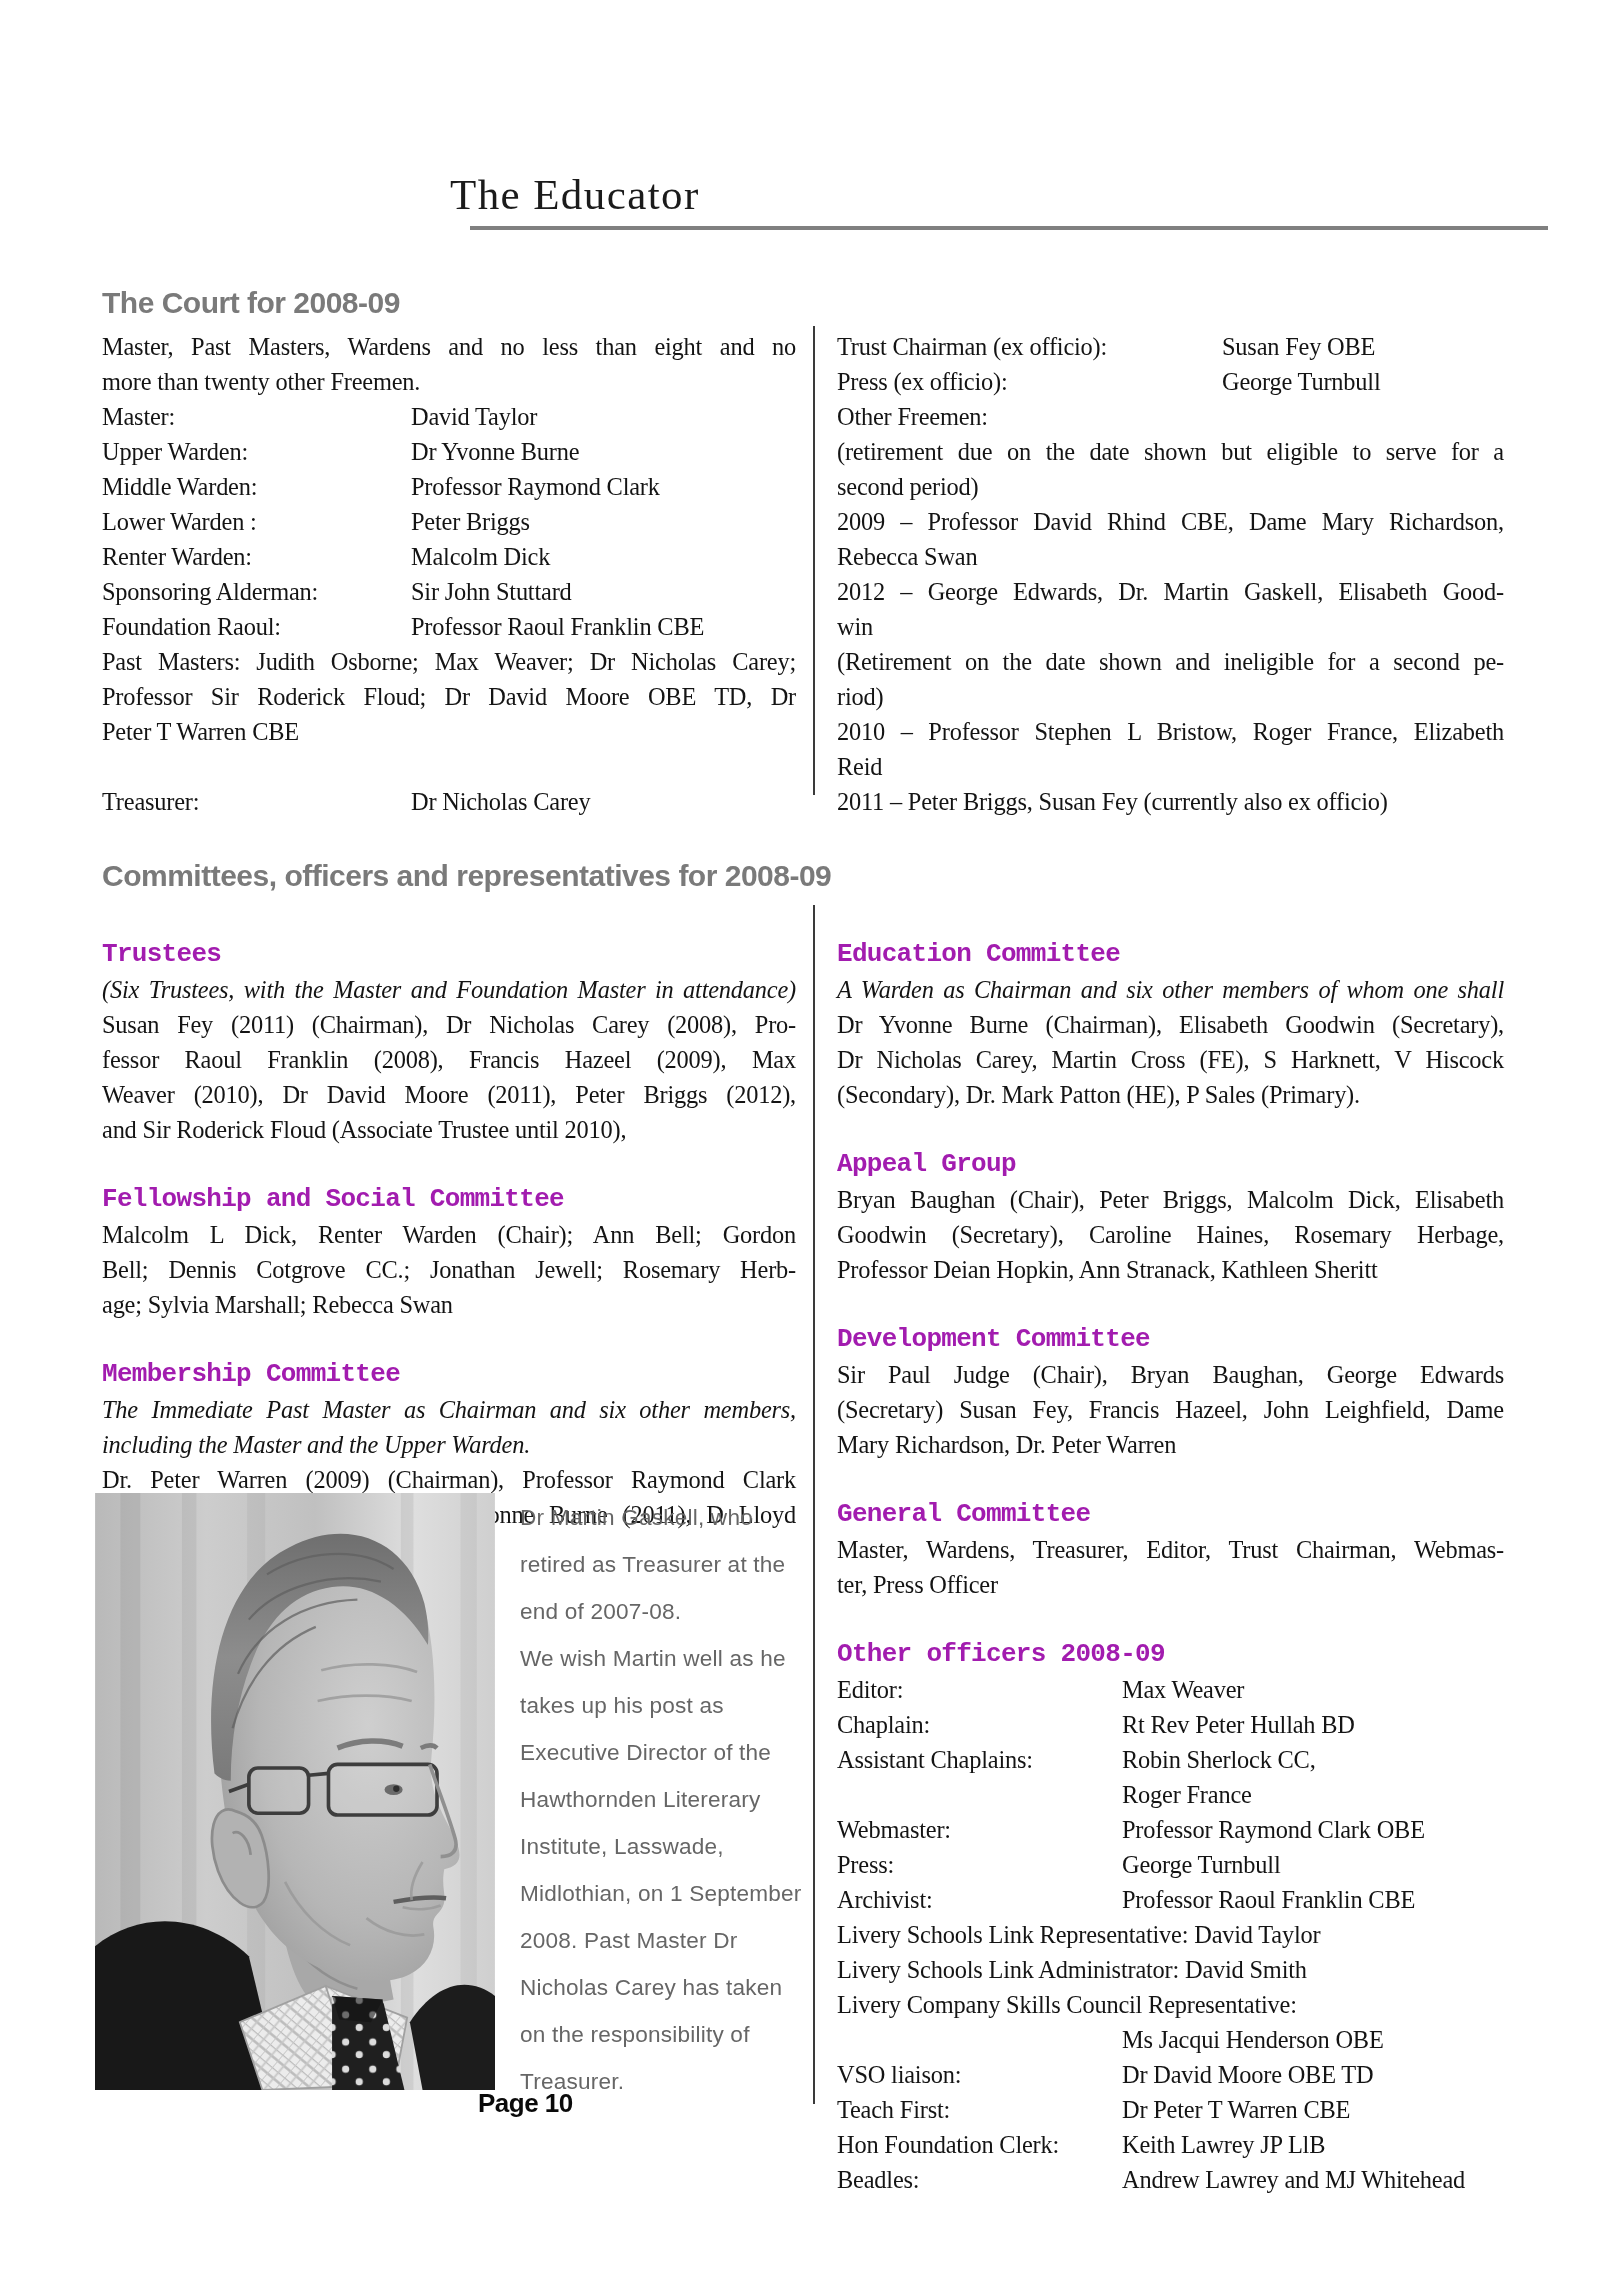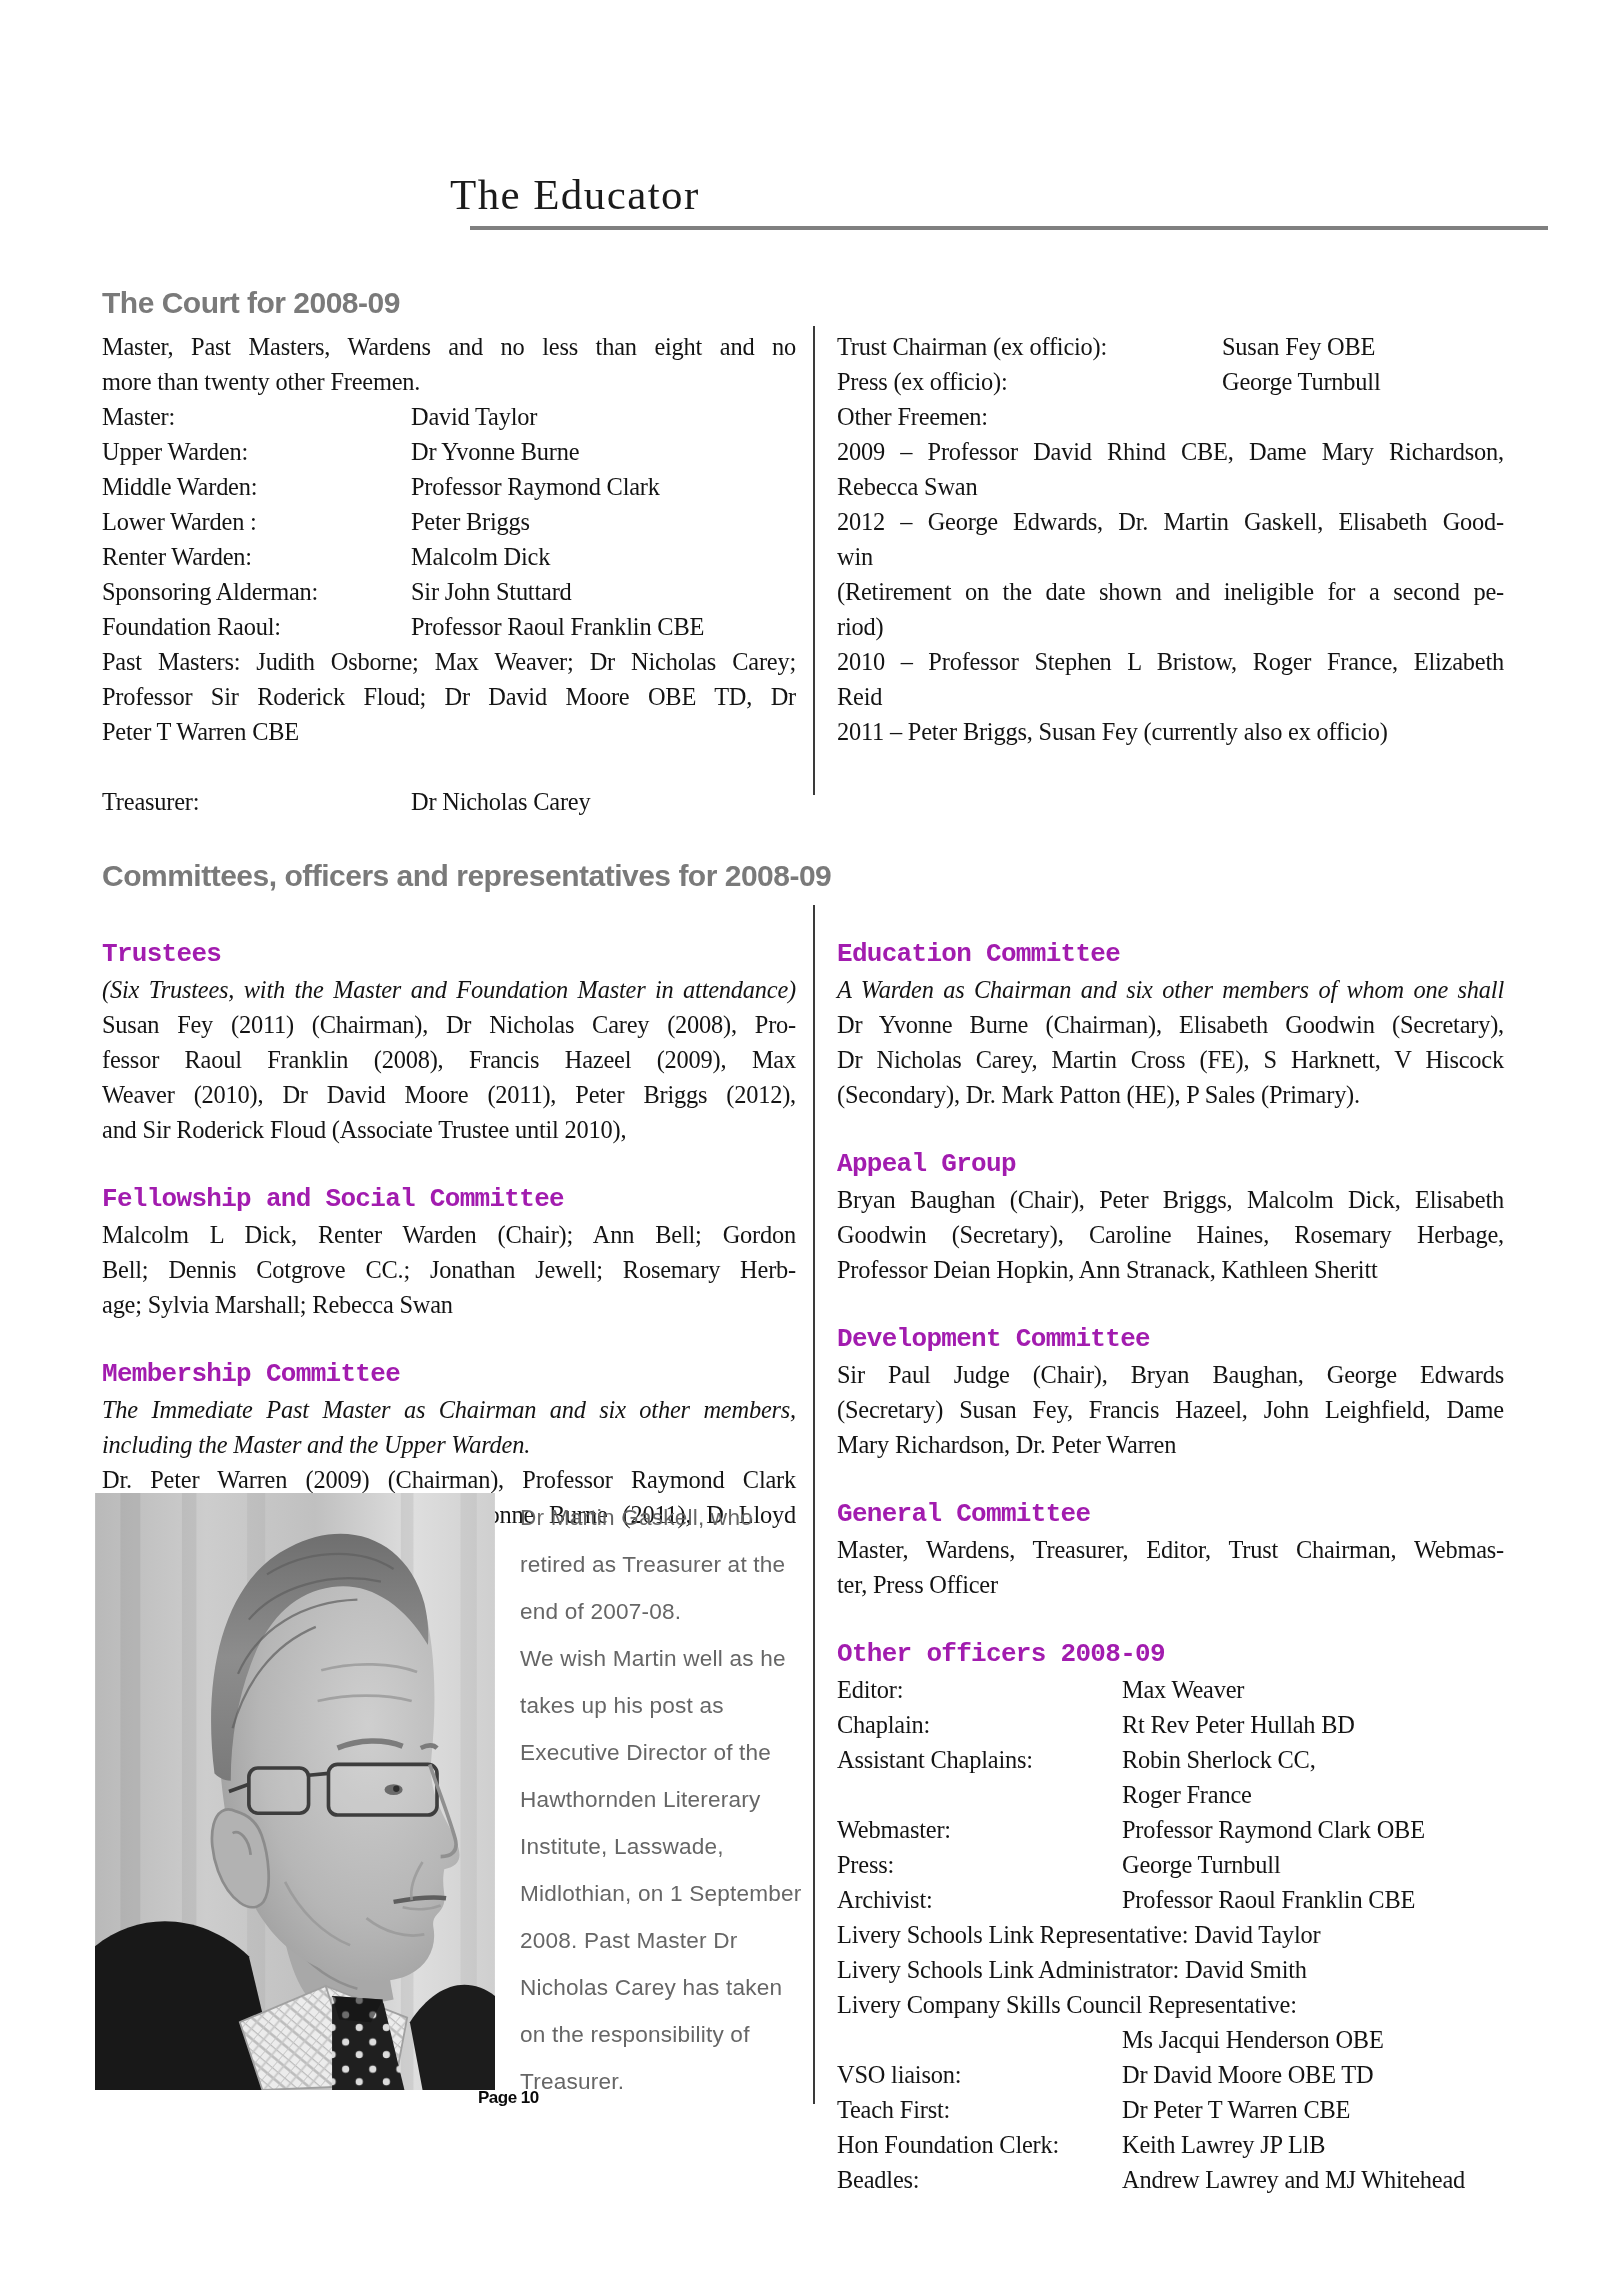--- a/index.html
+++ b/index.html
@@ -56,21 +56,21 @@
   .photo{position:absolute;left:95px;top:1493px;width:400px;height:597px;}
   .photo svg{display:block;width:100%;height:100%;}
   .caption{
     position:absolute;left:520px;top:1494px;width:312px;
     font-family:"Liberation Sans",sans-serif;font-size:22.6px;line-height:47px;
     color:var(--caption-gray);letter-spacing:0.2px;
   }
   .caption .ln{white-space:nowrap;}
   .pageno{
     position:absolute;left:478px;top:2088px;font-family:"Liberation Sans",sans-serif;
-    font-weight:700;font-size:17px;color:#0a0a0a;letter-spacing:-0.5px;
+    font-weight:700;font-size:26px;color:#0a0a0a;letter-spacing:-0.5px;
   }
 </style>
 </head>
 <body>
 
 <div class="page">
 
   <div class="title">The Educator</div>
   <div class="title-rule"></div>
 
@@ -143,20 +143,25 @@
           <span class="lbl">Trust Chairman (ex officio):</span>
           <span class="val">Susan Fey OBE</span>
         </div>
 
         <div class="pair">
           <span class="lbl">Press (ex officio):</span>
           <span class="val">George Turnbull</span>
         </div>
       </div>
     <div class="ln">Other Freemen:</div>
+    <div>
+
+    <div class="jl">(retirement due on the date shown but eligible to serve for a</div>
+        <div class="jl last">second period)</div>
+      </div>
     <div>
 
     <div class="jl">2009 – Professor David Rhind CBE, Dame Mary Richardson,</div>
         <div class="jl last">Rebecca Swan</div>
       </div>
     <div>
 
     <div class="jl">2012 – George Edwards, Dr. Martin Gaskell, Elisabeth Good-</div>
         <div class="jl last">win</div>
       </div>

